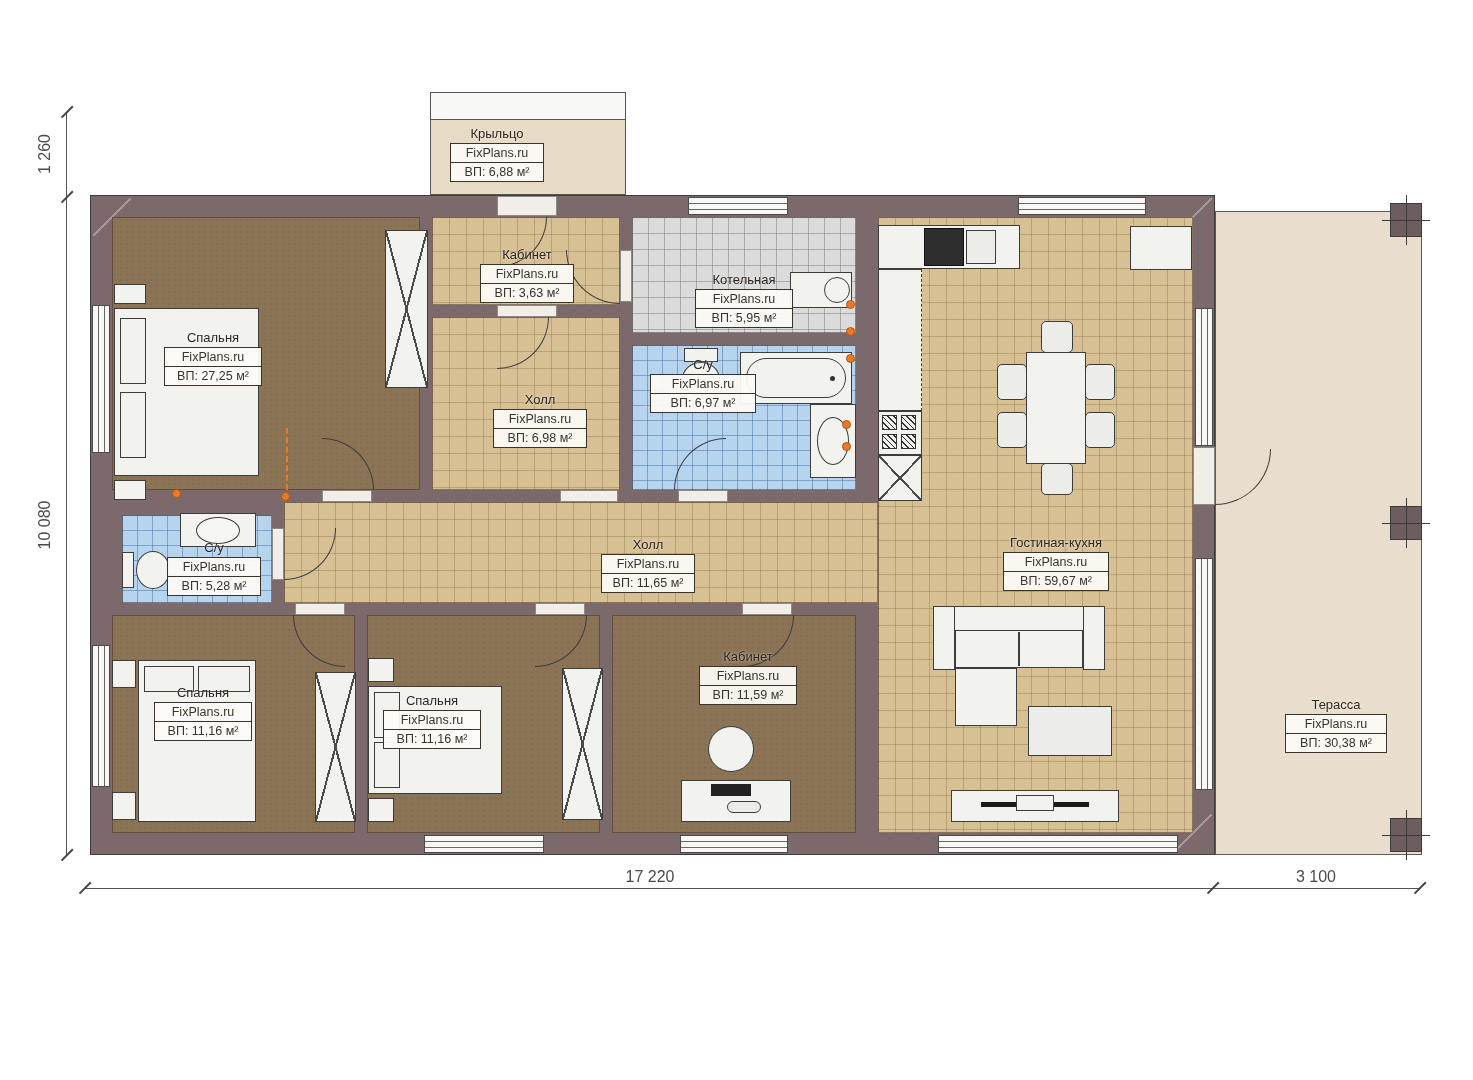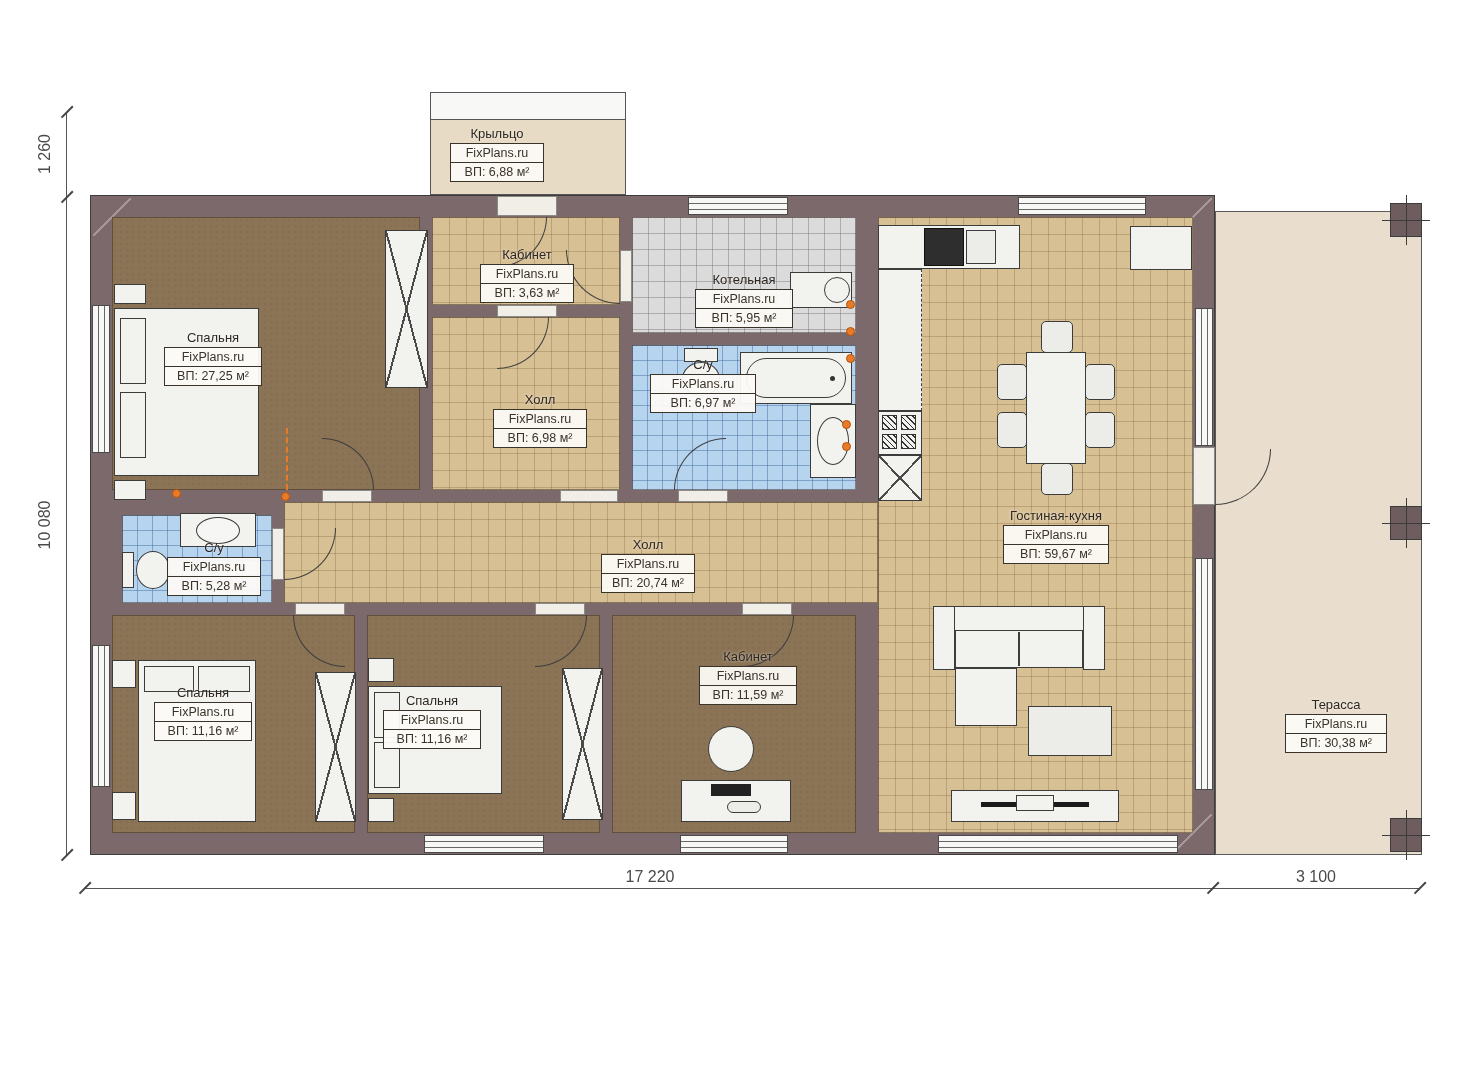--- a/index.html
+++ b/index.html
@@ -241,21 +241,21 @@
     <div class="rname">С/у</div>
     <div class="lbox" style="width:92px;">
         <div class="wm">FixPlans.ru</div>
         <div class="ar">ВП: 5,28 м²</div>
       </div>
   </div>
   <div class="room-label" style="left:648px;top:537px;">
     <div class="rname">Холл</div>
     <div class="lbox" style="width:92px;">
         <div class="wm">FixPlans.ru</div>
-        <div class="ar">ВП: 20,74 м²</div>
+        <div class="ar">ВП: 11,65 м²</div>
       </div>
   </div>
   <div class="room-label" style="left:203px;top:685px;">
     <div class="rname">Спальня</div>
     <div class="lbox" style="width:96px;">
         <div class="wm">FixPlans.ru</div>
         <div class="ar">ВП: 11,16 м²</div>
       </div>
   </div>
   <div class="room-label" style="left:432px;top:693px;">
@@ -265,21 +265,21 @@
         <div class="ar">ВП: 11,16 м²</div>
       </div>
   </div>
   <div class="room-label" style="left:748px;top:649px;">
     <div class="rname">Кабинет</div>
     <div class="lbox" style="width:96px;">
         <div class="wm">FixPlans.ru</div>
         <div class="ar">ВП: 11,59 м²</div>
       </div>
   </div>
-  <div class="room-label" style="left:1056px;top:508px;">
+  <div class="room-label" style="left:1056px;top:535px;">
     <div class="rname">Гостиная-кухня</div>
     <div class="lbox" style="width:104px;">
         <div class="wm">FixPlans.ru</div>
         <div class="ar">ВП: 59,67 м²</div>
       </div>
   </div>
   <div class="room-label" style="left:1336px;top:697px;">
     <div class="rname">Терасса</div>
     <div class="lbox" style="width:100px;">
         <div class="wm">FixPlans.ru</div>

